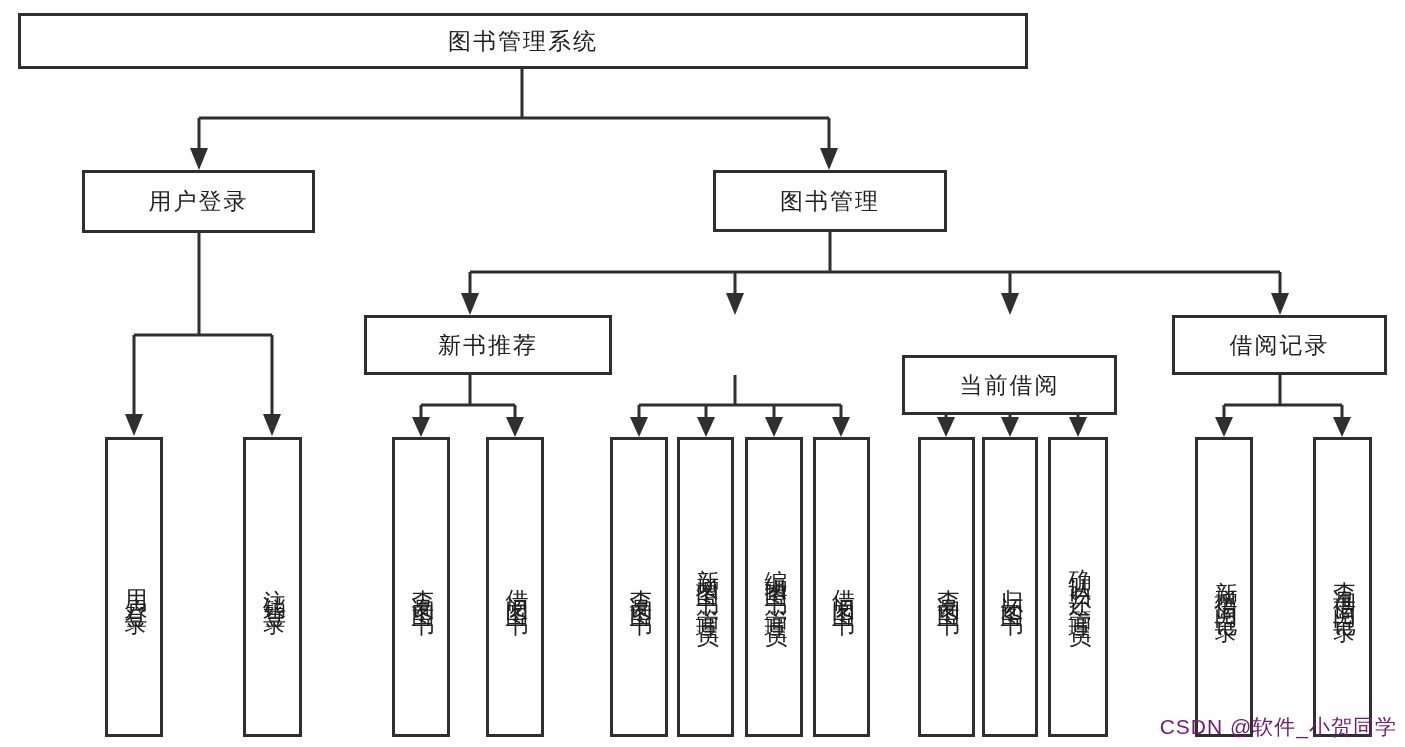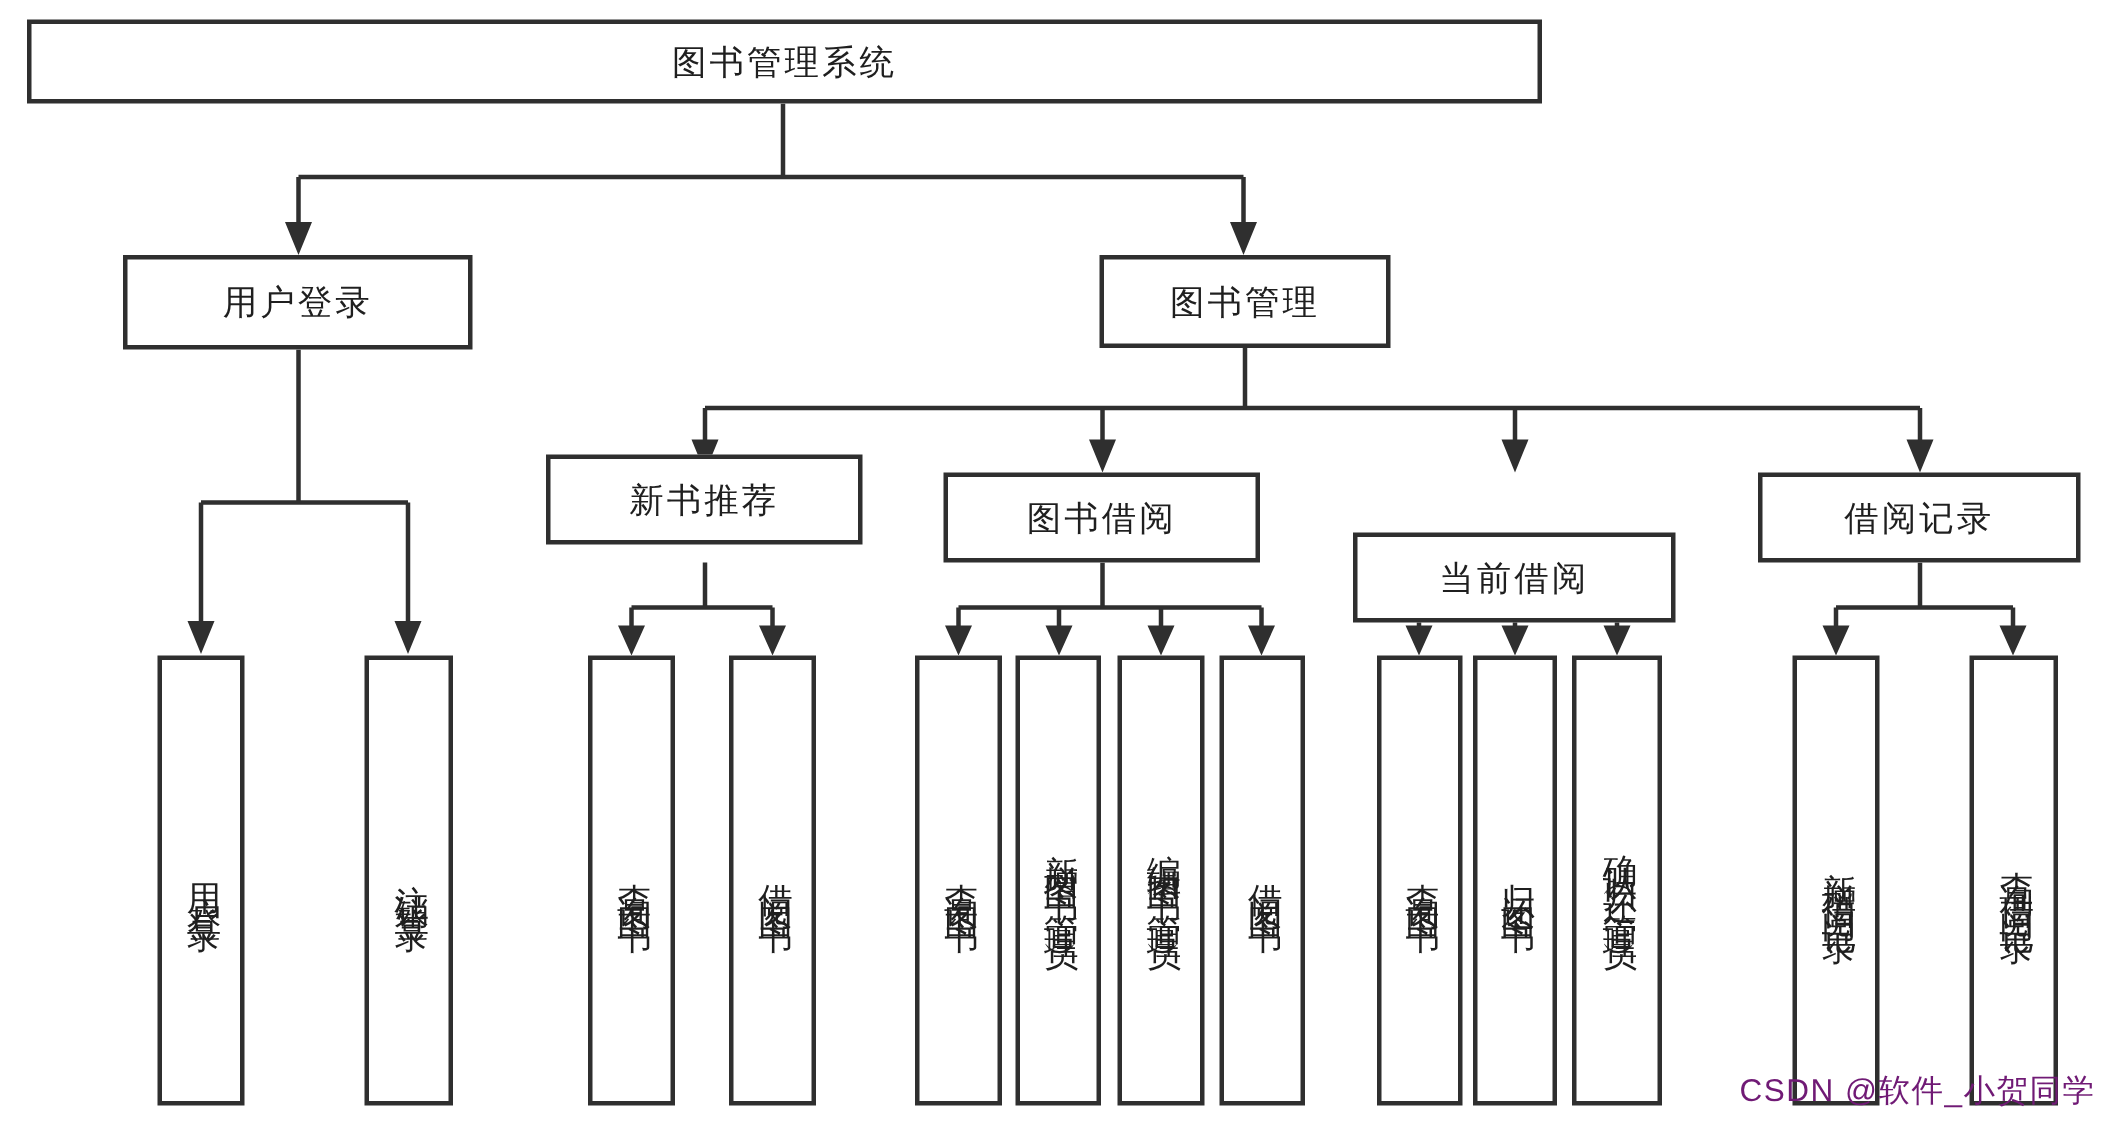--- a/index.html
+++ b/index.html
@@ -63,24 +63,23 @@
       M630 417 L648 417 L639 437 Z  M697 417 L715 417 L706 437 Z
       M765 417 L783 417 L774 437 Z  M832 417 L850 417 L841 437 Z
       M937 417 L955 417 L946 437 Z  M1001 417 L1019 417 L1010 437 Z
       M1069 417 L1087 417 L1078 437 Z  M1215 417 L1233 417 L1224 437 Z
       M1333 417 L1351 417 L1342 437 Z"></path>
   </svg>
 
   <div class="node hbox" style="left:18px; top:13px; width:1010px; height:56px;">图书管理系统</div>
 
   <div class="node hbox" style="left:82px; top:170px; width:233px; height:63px;">用户登录</div>
-  <div class="node hbox" style="left:713px; top:170px; width:194px; height:62px;margin-left:20px;">图书管理</div>
+  <div class="node hbox" style="left:713px; top:170px; width:234px; height:62px;">图书管理</div>
 
-  <div class="node hbox" style="left:364px; top:303px; width:211px; height:60px;">新书推荐</div>
-  <div class="node hbox" style="left:629px; top:315px; width:211px; height:60px;">图书借阅</div>
+  <div class="node hbox" style="left:364px; top:315px; width:248px; height:60px;">新书推荐</div>
   <div class="node hbox" style="left:902px; top:315px; width:215px; height:60px;margin-top:40px;">当前借阅</div>
   <div class="node hbox" style="left:1172px; top:315px; width:215px; height:60px;">借阅记录</div>
 
   <div class="node vbox" style="left:105px; top:437px; width:58px; height:300px;">用户登录</div>
   <div class="node vbox" style="left:243px; top:437px; width:59px; height:300px;">注销登录</div>
 
   <div class="node vbox" style="left:392px; top:437px; width:58px; height:300px;">查询图书</div>
   <div class="node vbox" style="left:486px; top:437px; width:58px; height:300px;">借阅图书</div>
 
   <div class="node vbox" style="left:610px; top:437px; width:58px; height:300px;">查询图书</div>

